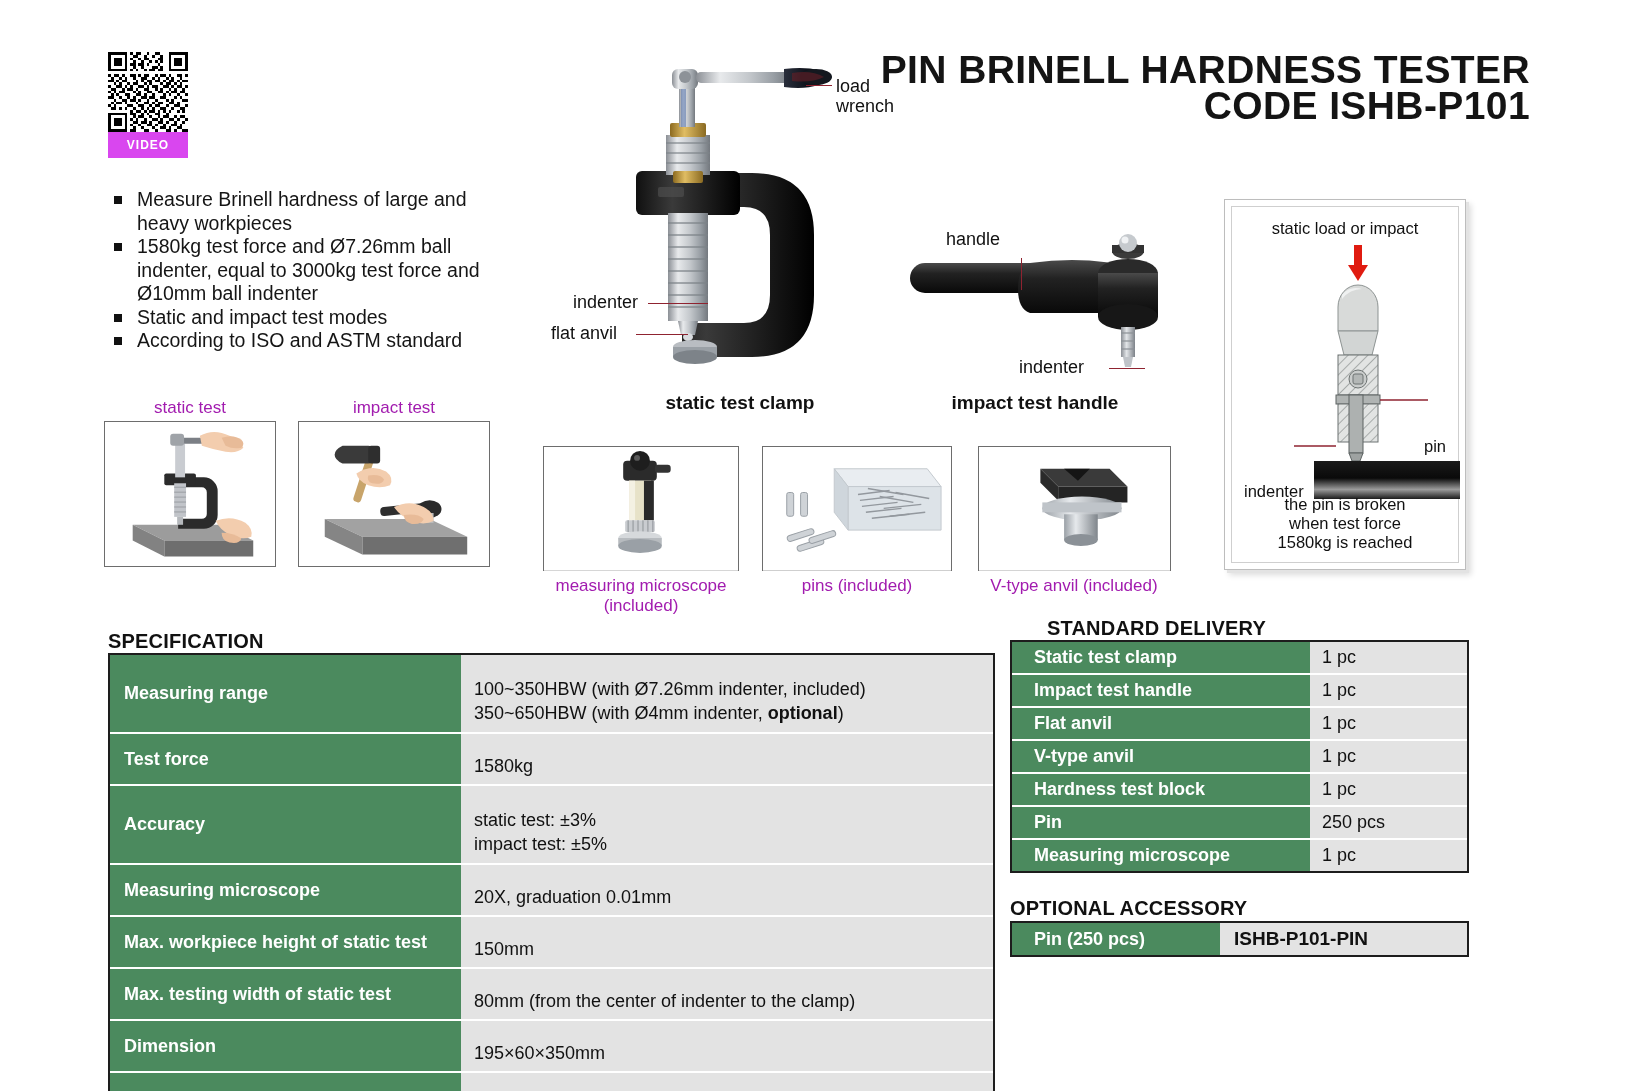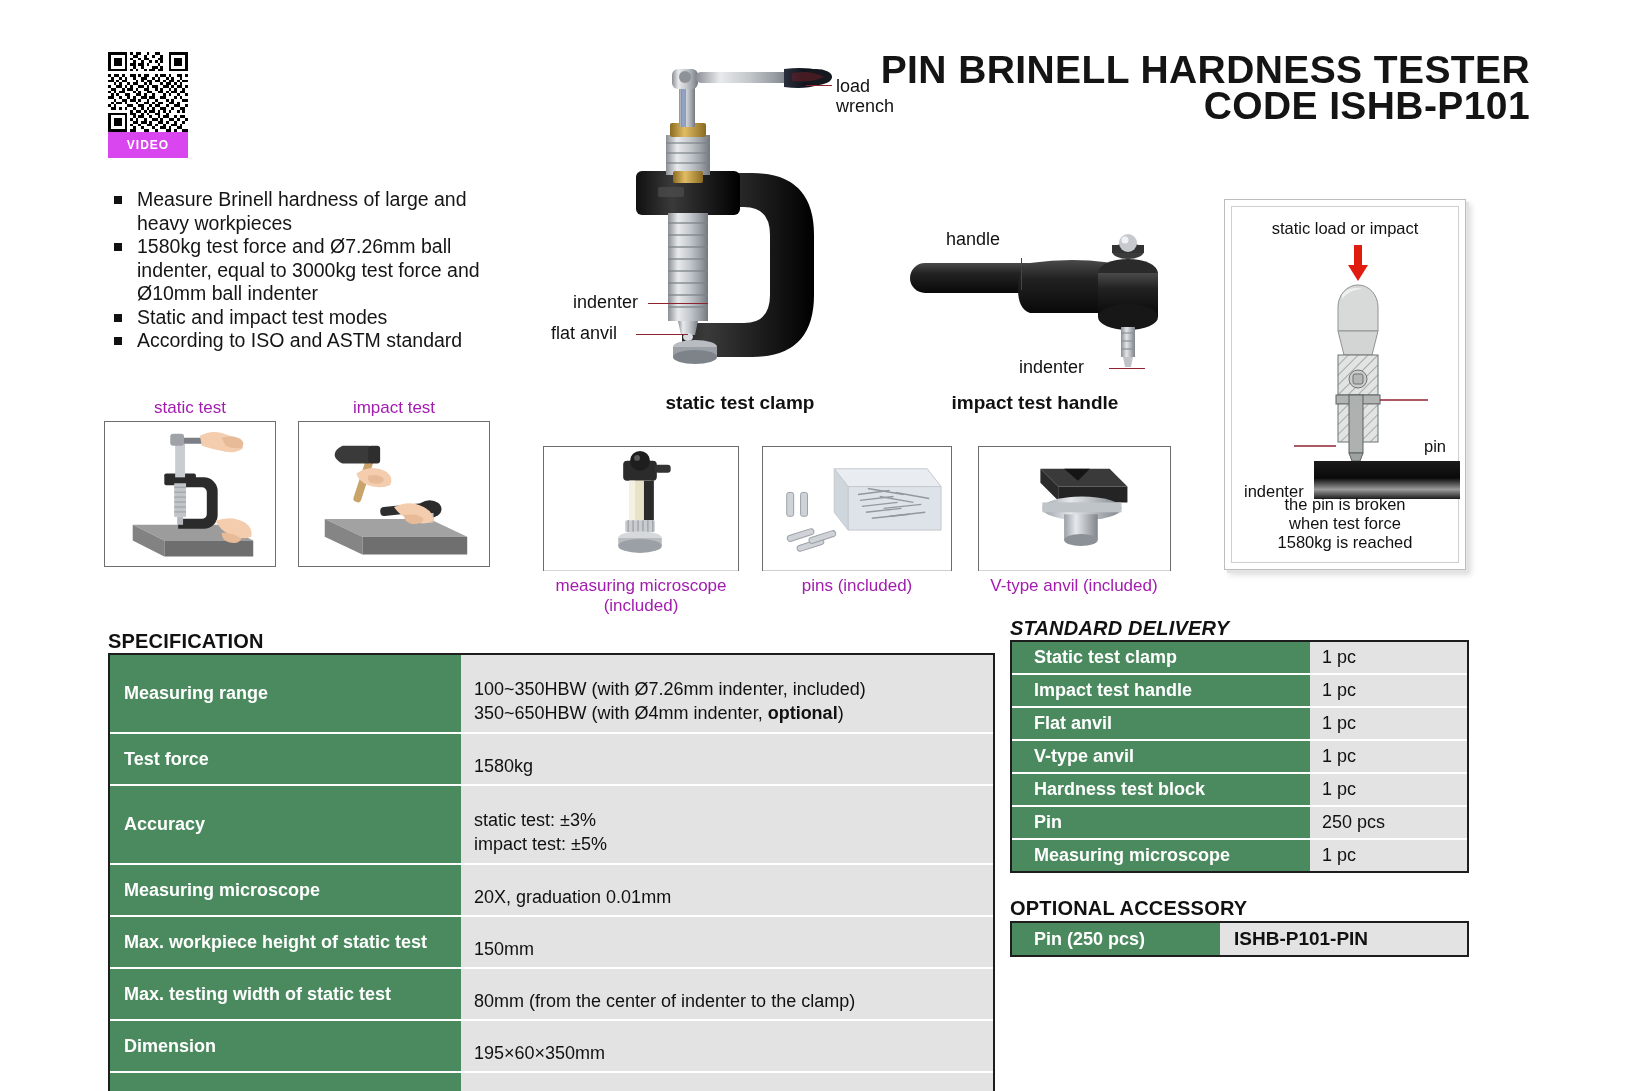--- a/index.html
+++ b/index.html
@@ -102,21 +102,21 @@
   .val-cell{
     background:#e3e3e3;color:#111;font-size:18px;
     padding:22px 0 7px 13px;border-bottom:2px solid #fff;
   }
   .val-cell .sub{display:block;line-height:24px;}
   .spec-wrap{border:2px solid #1d1d1d;}
 
   #spec-title{left:108px;top:630px;}
   #spec-table{left:108px;top:653px;width:883px;}
 
-  #sd-title{left:1010px;top:617px;font-style:italic;}
+  #sd-title{left:1047px;top:617px;}
   #sd-table{left:1010px;top:640px;width:455px;}
   .sd-lbl{
     background:#4b8a5e;color:#fff;font-weight:bold;font-size:18px;
     padding:5px 0 5px 22px;border-bottom:2px solid #fff;
   }
   .sd-val{
     background:#e3e3e3;color:#111;font-size:18px;
     padding:5px 0 5px 12px;border-bottom:2px solid #fff;
   }
 

